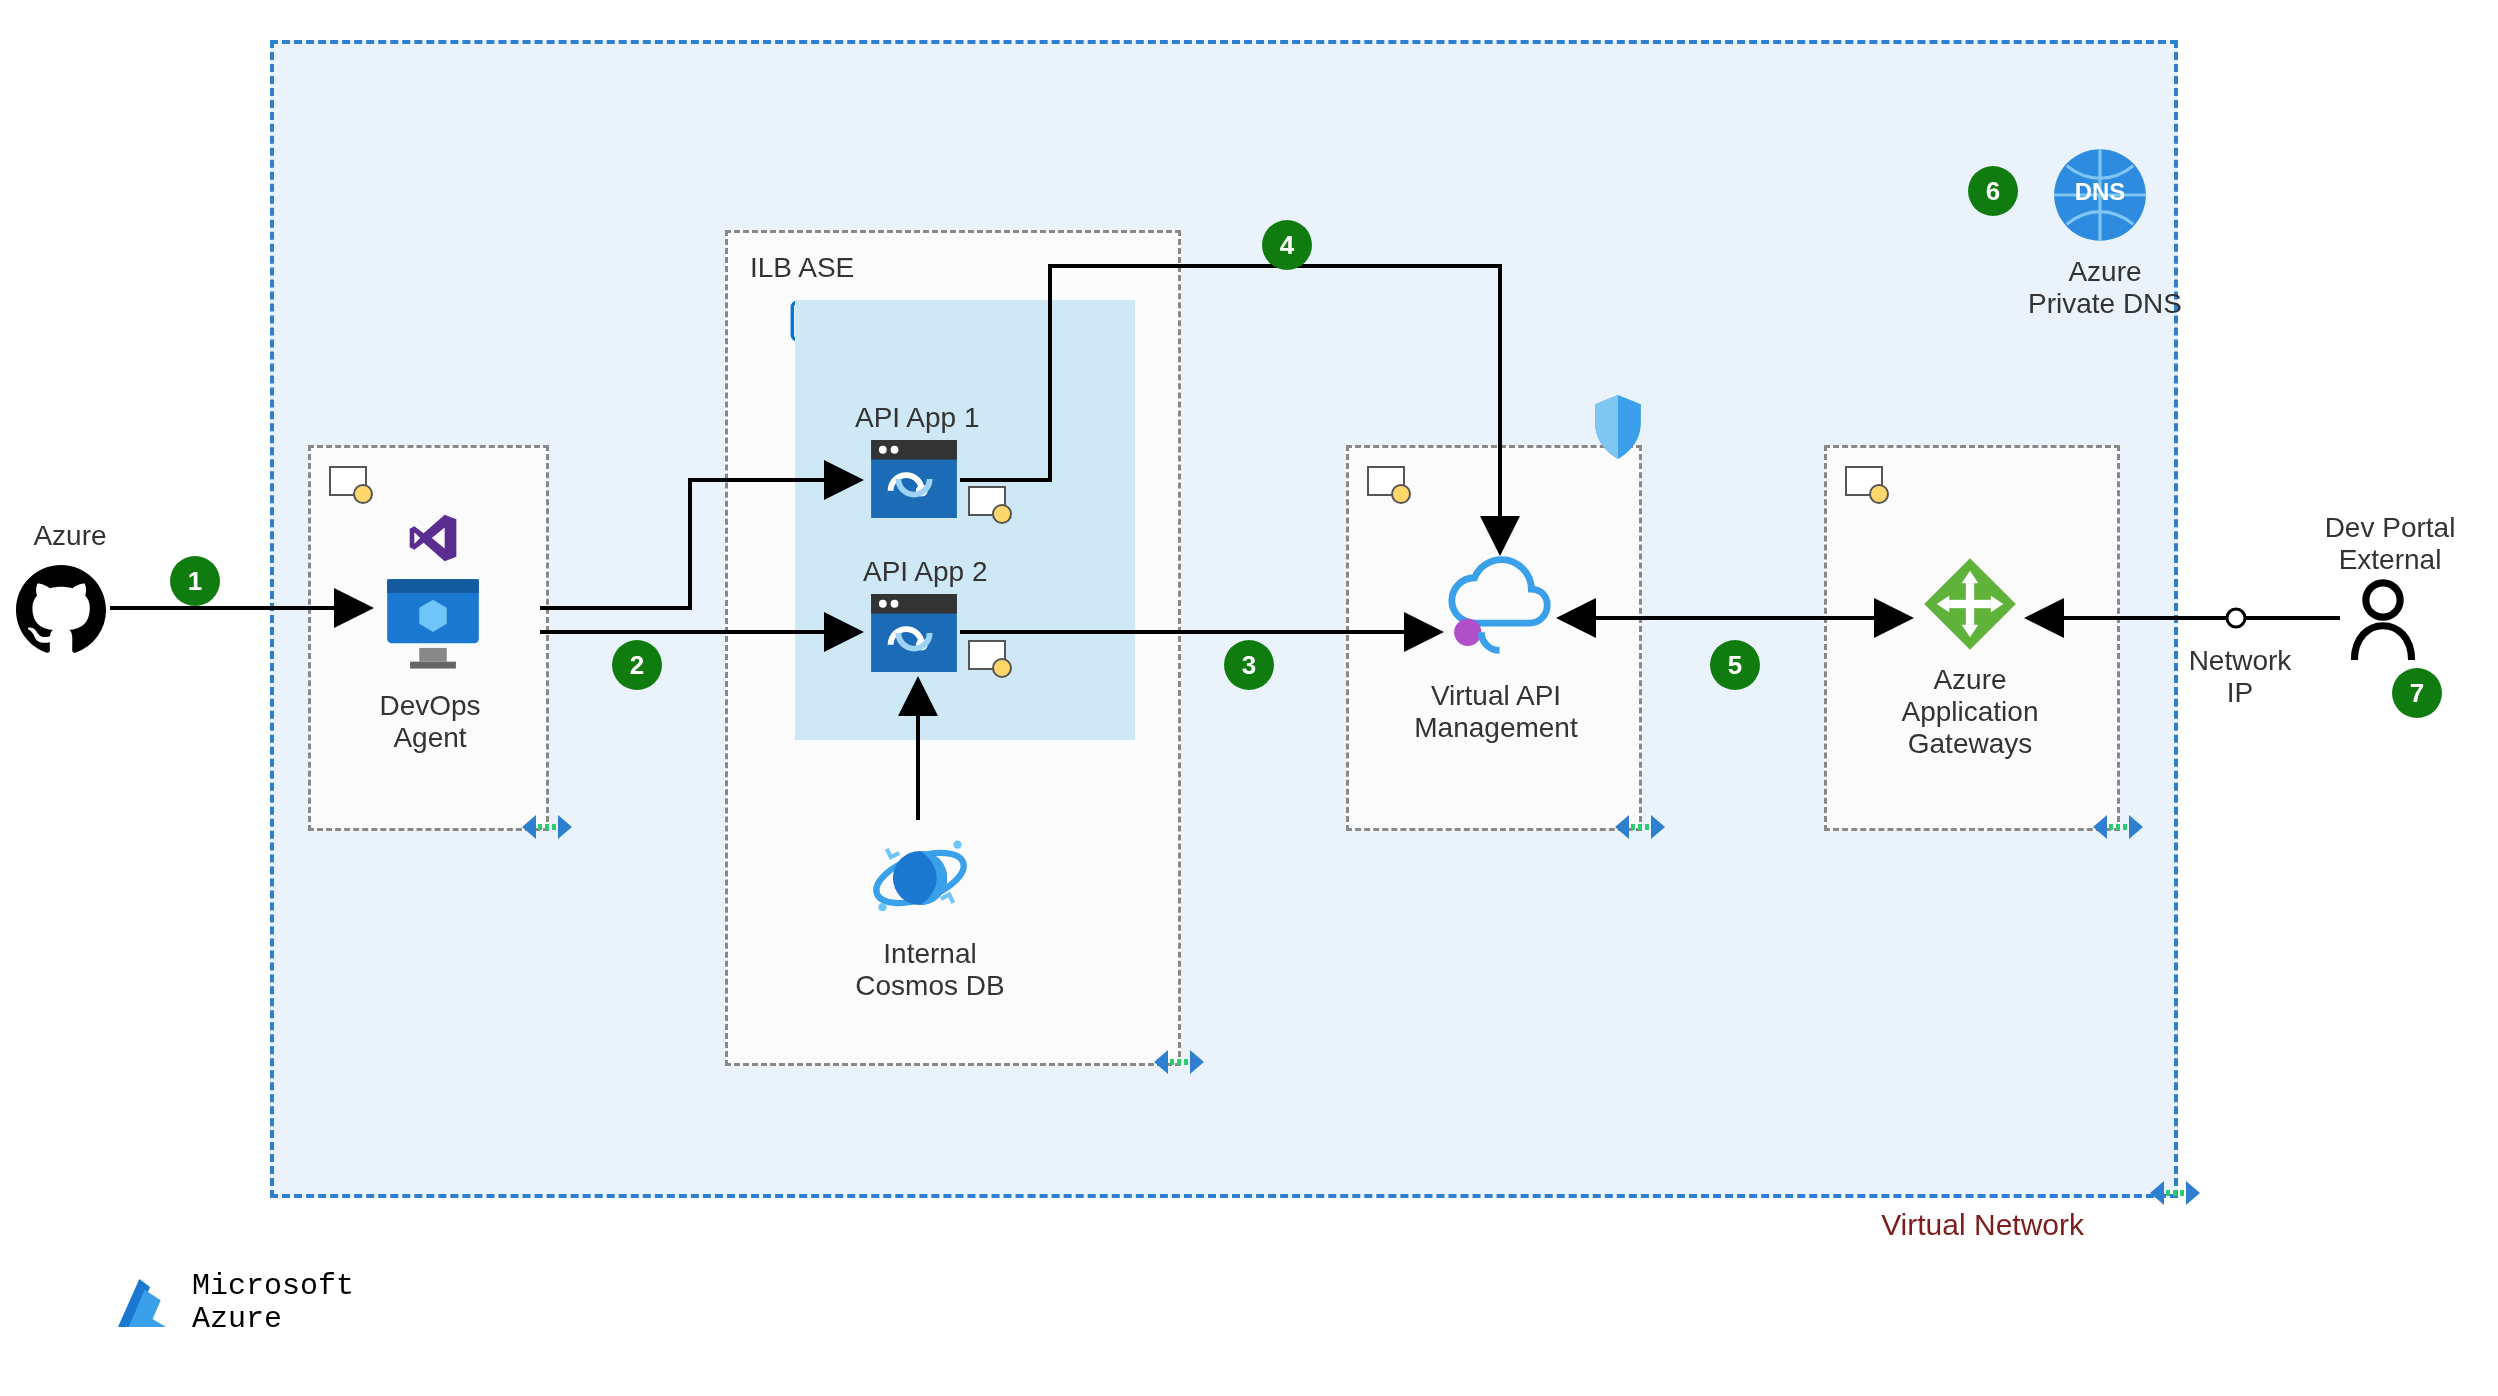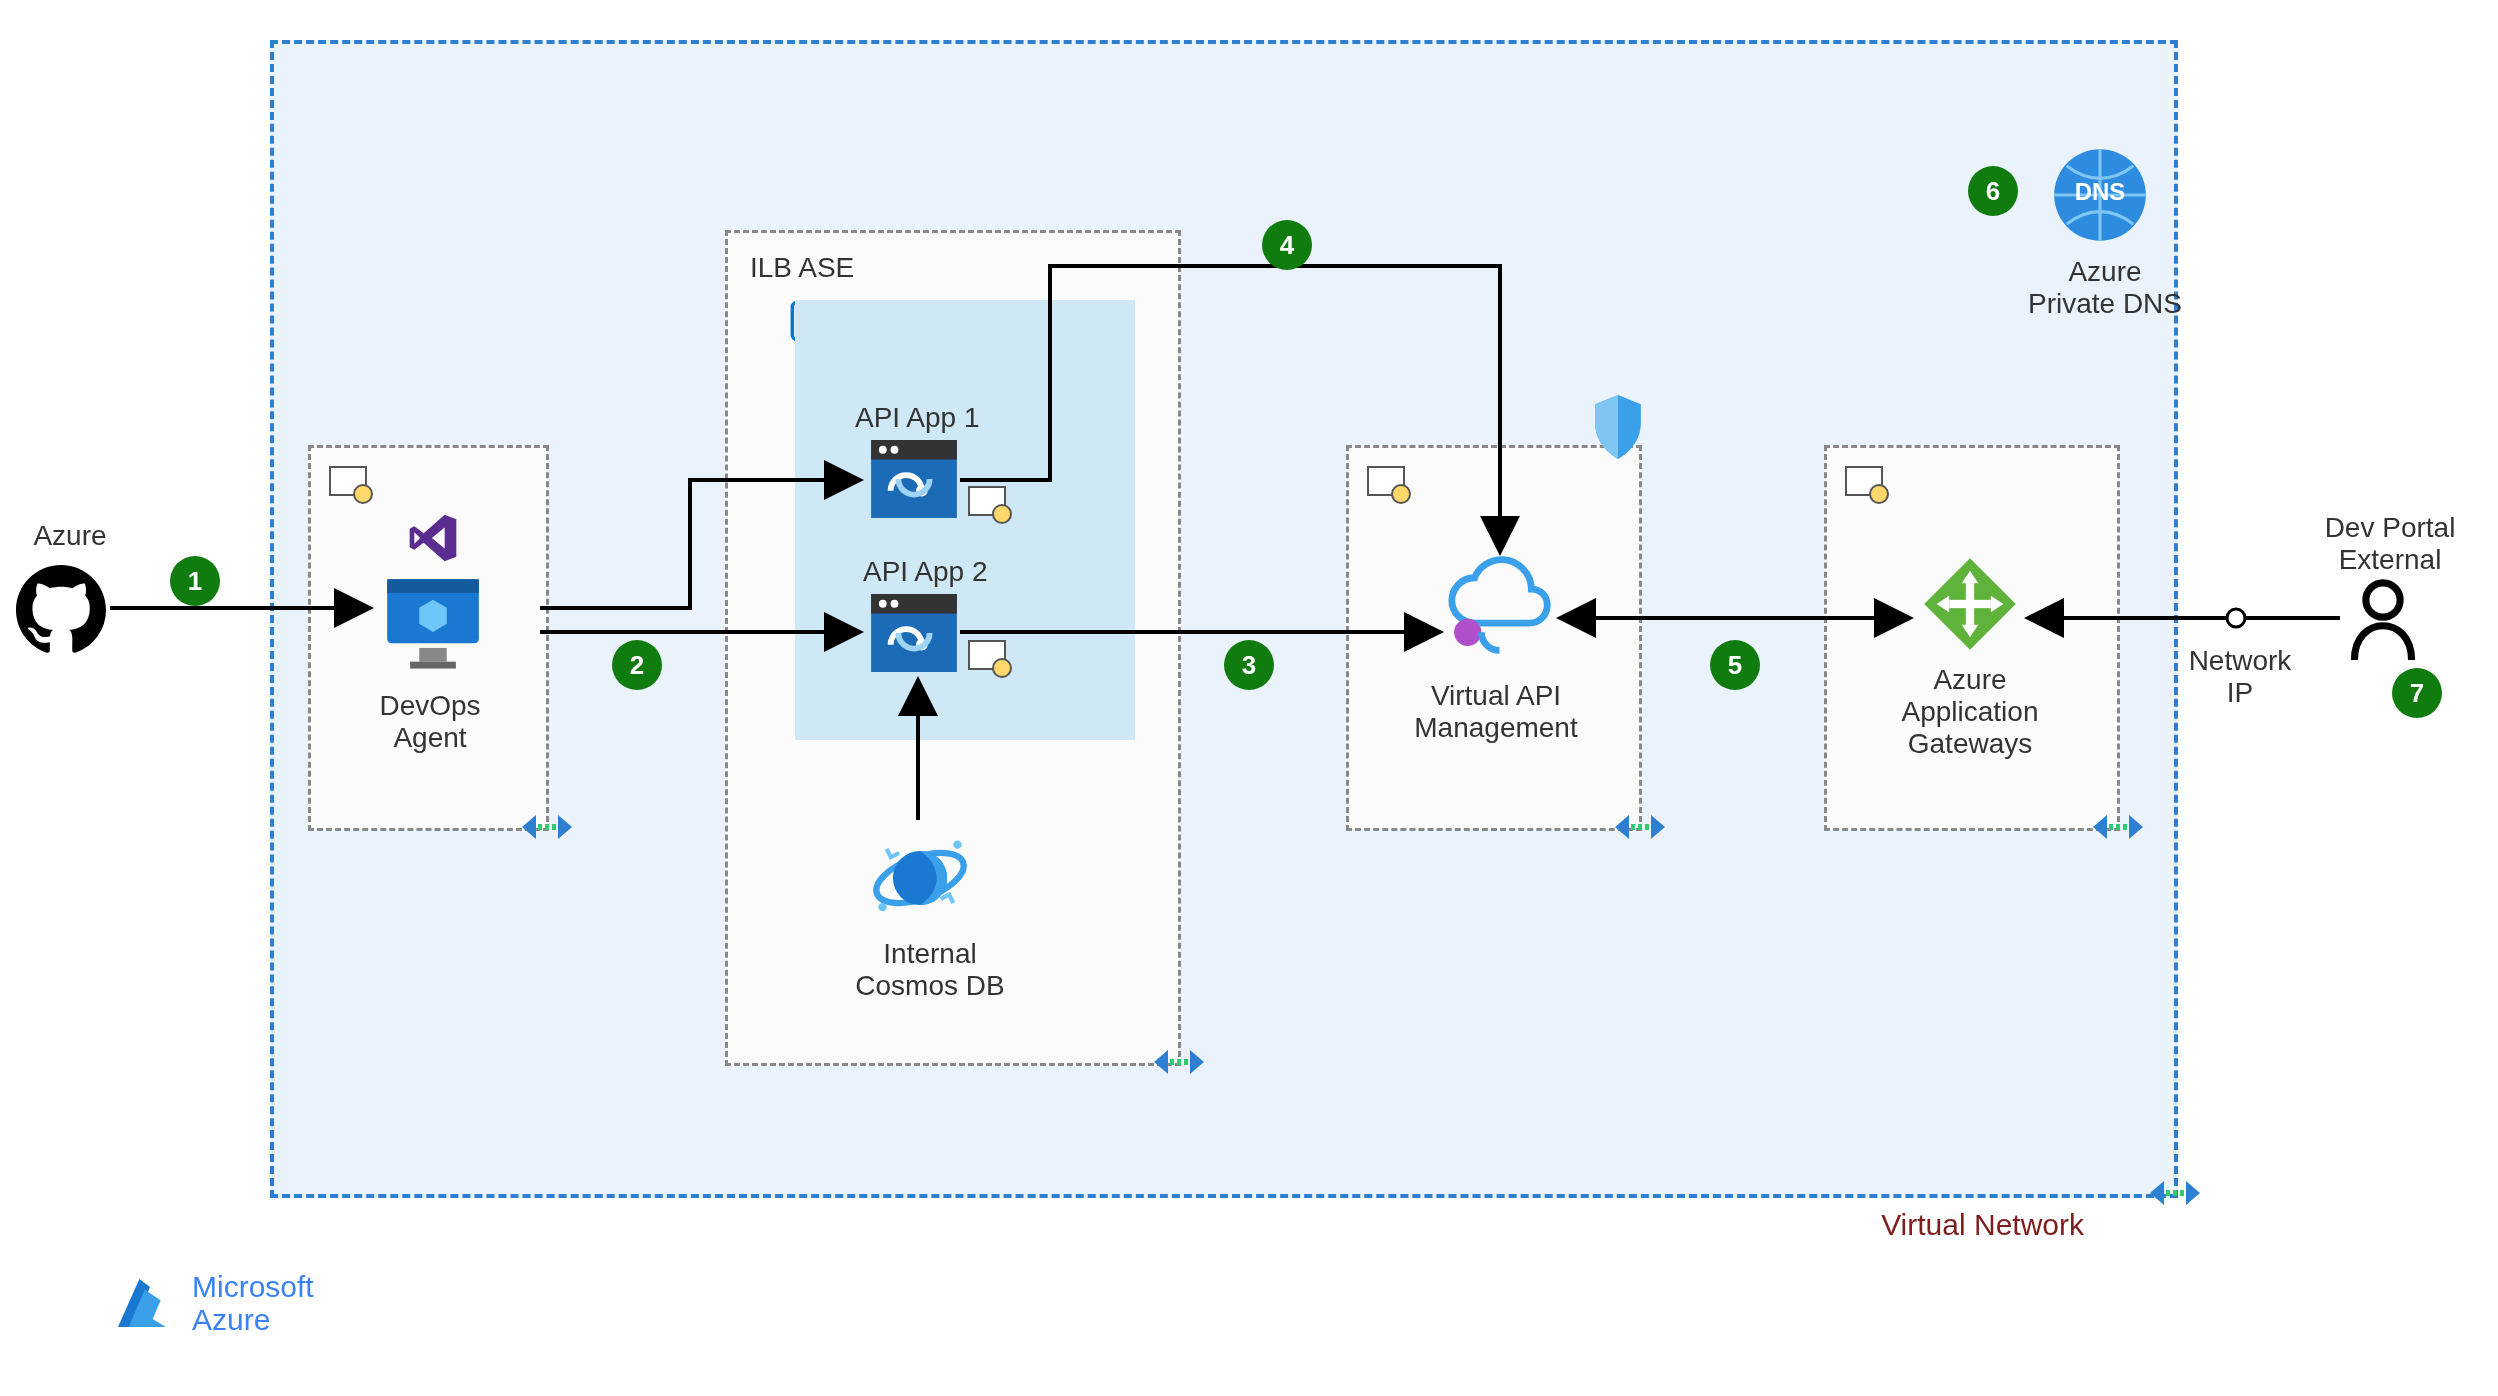--- a/index.html
+++ b/index.html
@@ -100,21 +100,21 @@
   }
   svg.abs { position: absolute; overflow: visible; }
   .azure-logo {
     position: absolute;
     left: 110px;
     top: 1270px;
     display: flex;
     align-items: center;
     gap: 18px;
   }
-  .azure-logo-text { font-size: 30px; color: #3b82f6; line-height: 1.1; }
+  .azure-logo-text { font-size: 30px; color: #000000; line-height: 1.1; font-family: Liberation Mono, monospace; }
 </style>
 </head>
 <body>
 
 <div class="canvas">
 
   <div class="vnet">
     <div class="vnet-label">Virtual Network</div>
     <div class="subnet-marker" style="right:-26px; bottom:-14px;">
         <div class="subnet-dots"></div>

